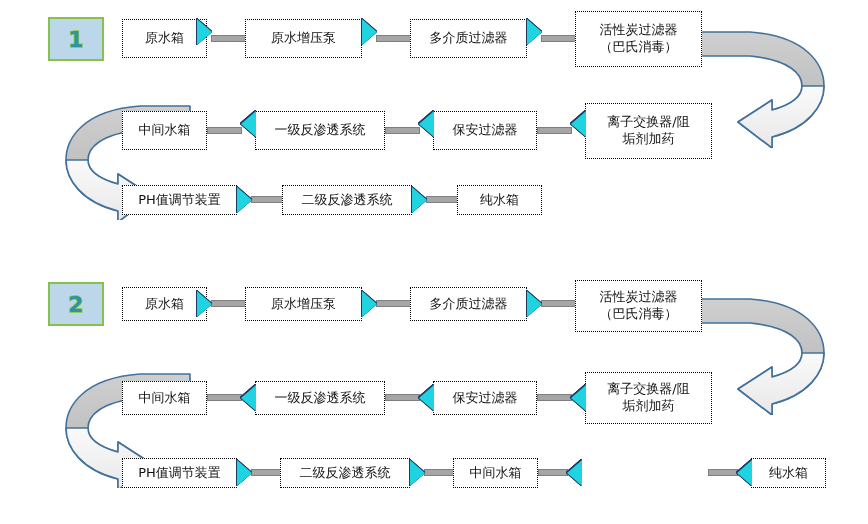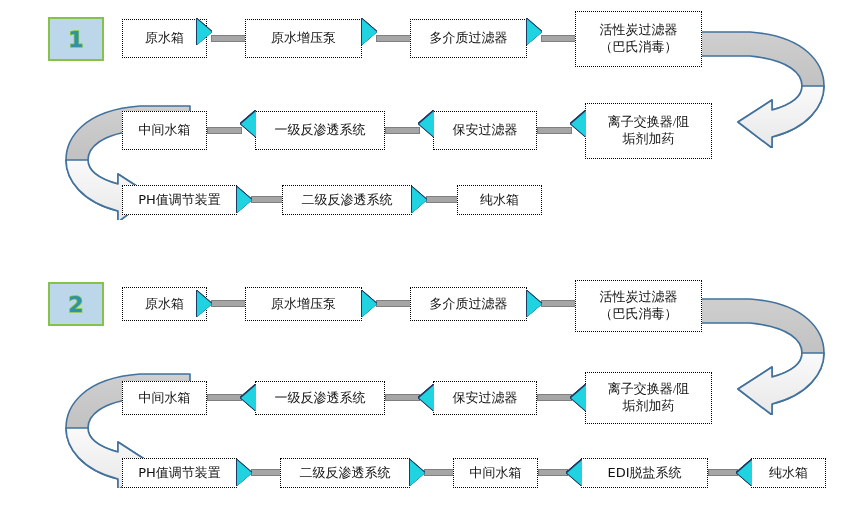--- a/index.html
+++ b/index.html
@@ -34,21 +34,21 @@
     border:1px dotted #000000;
     box-sizing:border-box;
     display:flex;align-items:center;justify-content:center;
     text-align:center;
     font-size:13px;
     color:#111111;
     line-height:1.25;
     white-space:pre-line;
     z-index:3;
   }
-  .node.two-line{line-height:1.3;font-family:Liberation Serif, serif;}
+  .node.two-line{line-height:1.3;}
 
   
   .bar{
     position:absolute;
     height:7px;
     background:#a6a6a6;
     border:1px solid #7f7f7f;
     box-sizing:border-box;
     z-index:2;
   }
@@ -229,19 +229,18 @@
   <div class="bar" style="left:251px;top:469px;width:30px;"></div>
 
   <div class="node" style="left:280px;top:458px;width:130px;height:30px;">二级反渗透系统</div>
   <div class="tri right" style="left:410px;top:460px;"></div>
   <div class="bar" style="left:424px;top:469px;width:30px;"></div>
 
   <div class="node" style="left:453px;top:458px;width:85px;height:30px;">中间水箱</div>
   <div class="bar" style="left:538px;top:469px;width:30px;"></div>
   <div class="tri left" style="left:567px;top:460px;"></div>
 
-  <div class="node" style="left:581px;top:458px;width:127px;height:30px;">EDI脱盐系统</div>
   <div class="bar" style="left:708px;top:469px;width:30px;"></div>
   <div class="tri left" style="left:737px;top:460px;"></div>
 
   <div class="node" style="left:751px;top:458px;width:75px;height:30px;">纯水箱</div>
 
 </div>
 
 </body></html>

